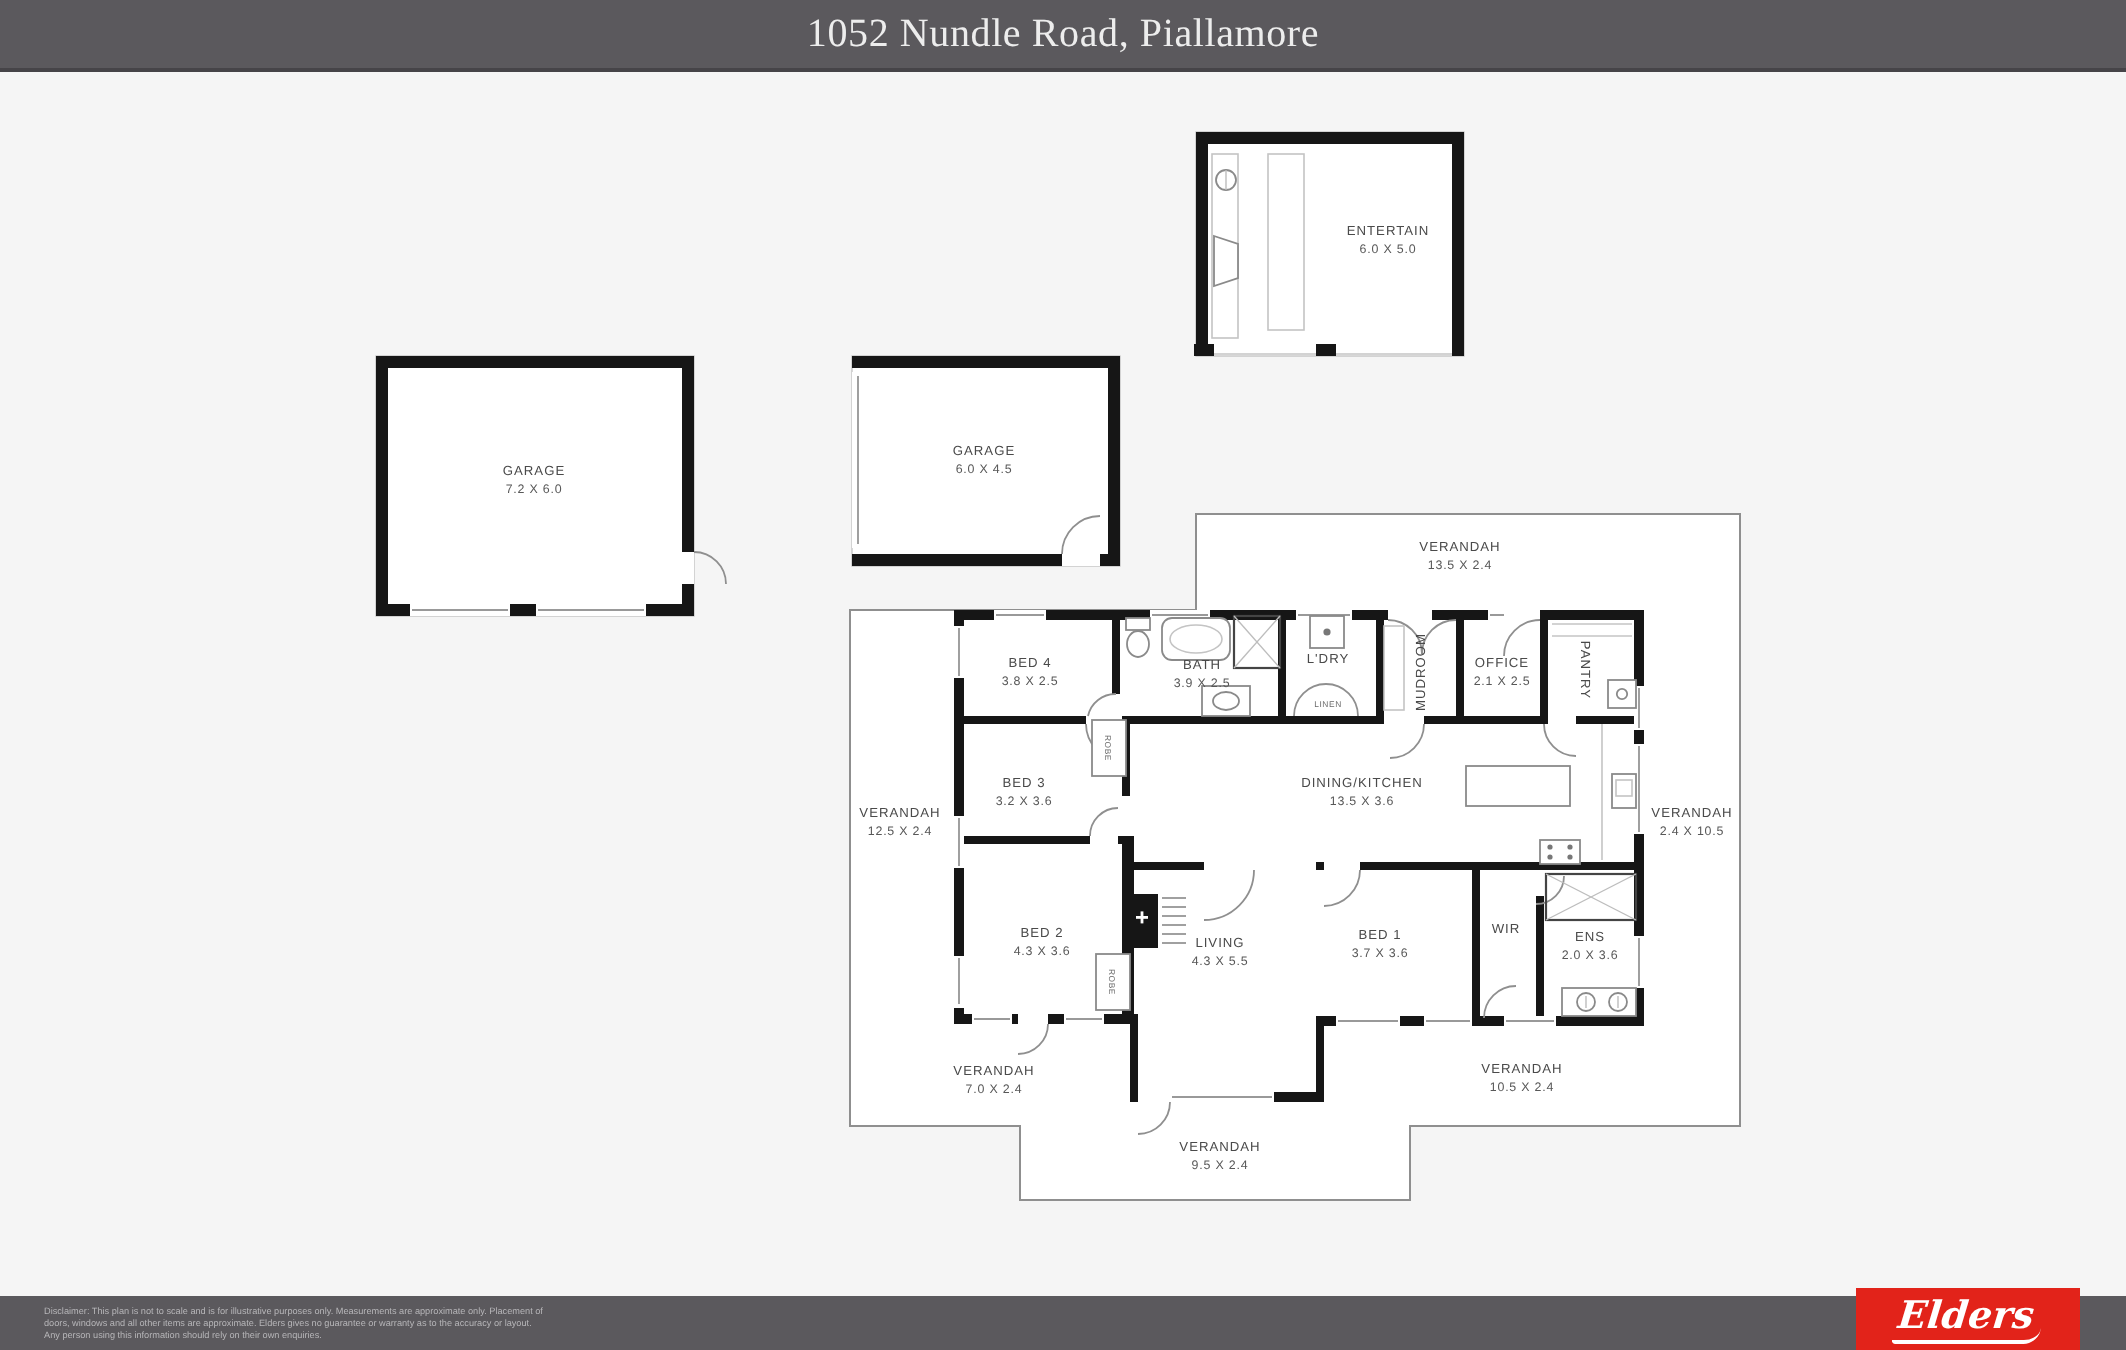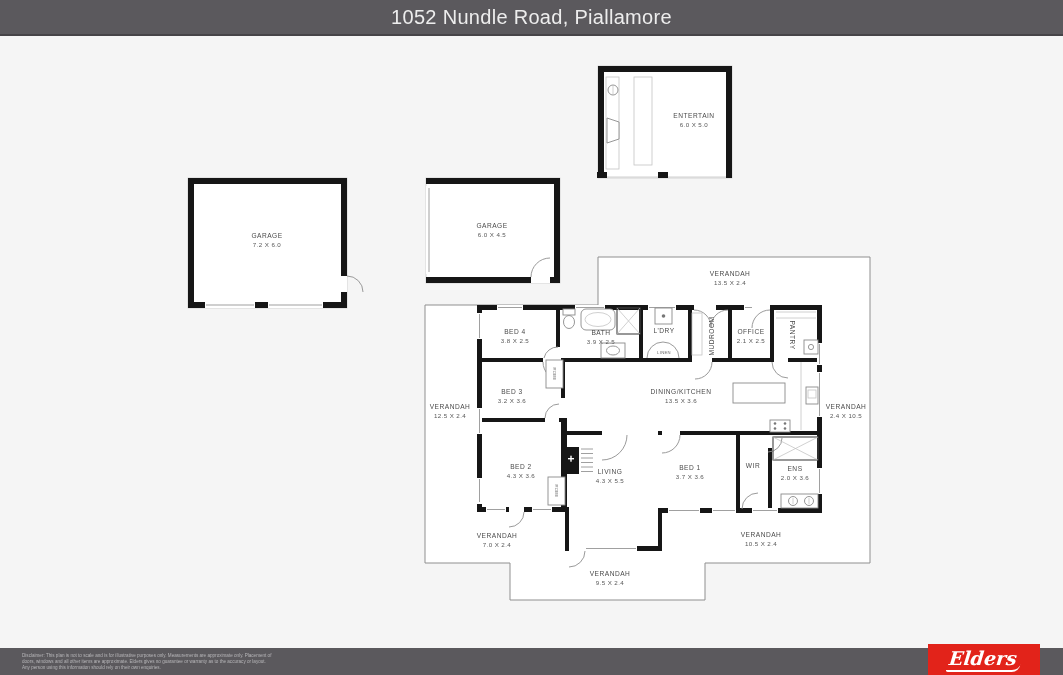--- a/index.html
+++ b/index.html
@@ -1,20 +1,20 @@
 <!DOCTYPE html>
 <html><head>
 <meta charset="utf-8">
 <style>
   html,body{margin:0;padding:0;}
   body{font-family:"Liberation Sans",sans-serif;}
   #stage{position:relative;width:1063px;height:675px;background:#f5f5f5;overflow:hidden;}
   
   #header{position:absolute;left:0;top:0;width:1063px;height:34px;background:#5b595d;
-          border-bottom:2px solid #464448;display:flex;align-items:center;justify-content:center;}
+          border-bottom:2px solid #464448;display:flex;align-items:center;justify-content:center;font-family:Liberation Serif, serif;}
   #header .title{color:#ededed;font-size:20px;letter-spacing:.3px;font-weight:400;}
   
   #footer{position:absolute;left:0;bottom:0;width:1063px;height:27px;background:#5b595d;}
   #footer .disclaimer{position:absolute;left:22px;top:5px;color:#b7b6b9;font-size:4.6px;line-height:1.35;}
   #logo{position:absolute;right:23px;bottom:0;width:112px;height:31px;background:#e2231a;
         display:flex;align-items:center;justify-content:center;}
   #logo .logo-text{color:#ffffff;font-family:"DejaVu Serif",serif;font-style:italic;font-weight:bold;
         font-size:19px;transform:skewX(-6deg);border-bottom:2px solid #fff;padding:0 4px 1px 2px;border-radius:0 0 8px 2px;}
   
   #plan-svg{position:absolute;left:0;top:0;}

